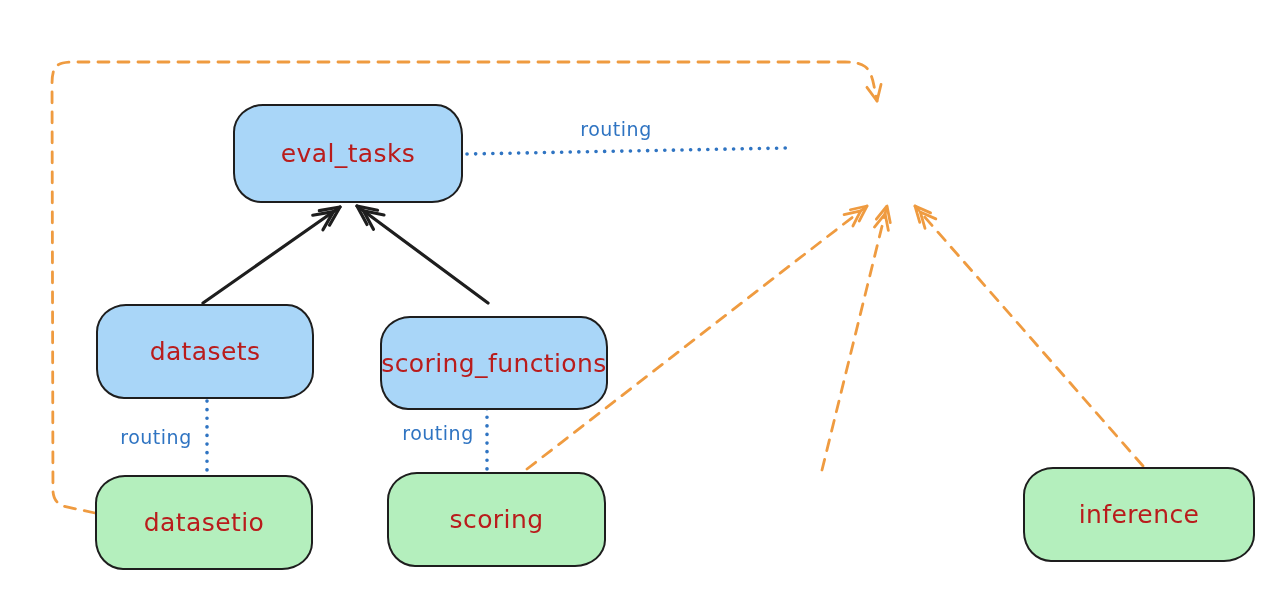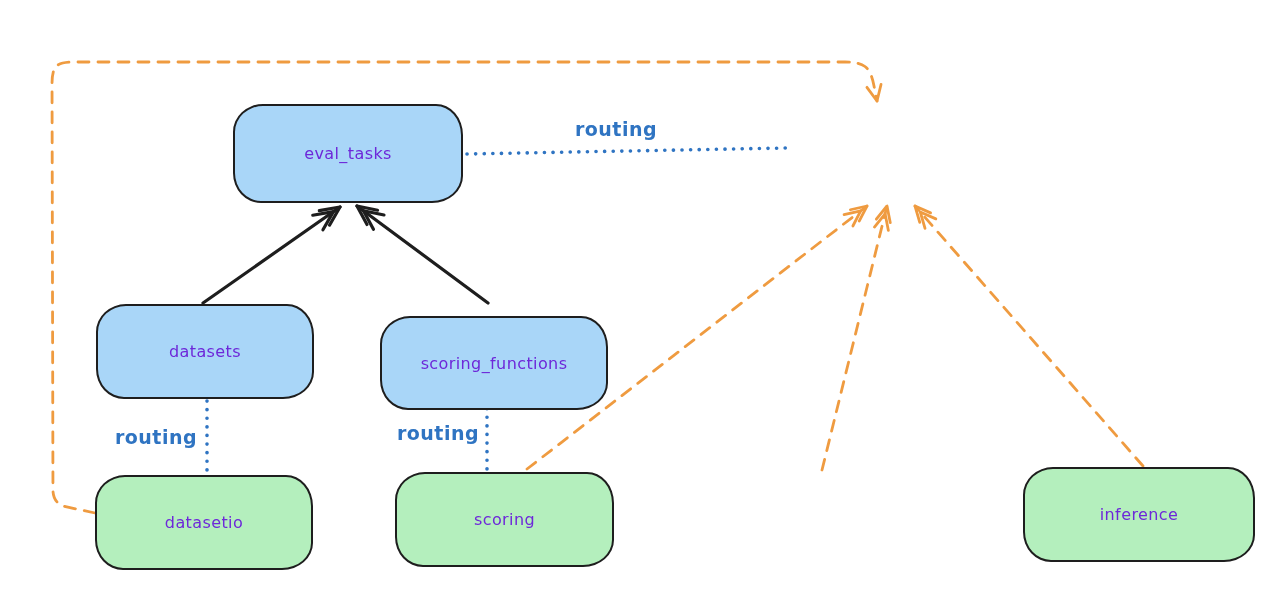--- a/index.html
+++ b/index.html
@@ -11,25 +11,25 @@
   #edges-svg { position:absolute; left:0; top:0; width:1280px; height:596px; }
   .node {
     position:absolute; box-sizing:border-box;
     border:2.6px solid #1e1e1e;
     border-radius:30px 27px 31px 28px / 28px 31px 27px 30px;
     display:flex; align-items:center; justify-content:center;
   }
   .node.blue  { background:#a9d6f8; }
   .node.green { background:#b4efbd; }
   .node-label {
-    font-size:16px; color:#6d28d9; letter-spacing:0.4px; white-space:nowrap;
+    font-size:25px; color:#b91c1c; letter-spacing:0.4px; white-space:nowrap;
   }
   .edge-label {
     position:absolute; transform:translate(-50%,-50%);
-    font-size:19px; font-weight:bold; letter-spacing:0.5px; white-space:nowrap;
+    font-size:19px; font-weight:normal; letter-spacing:0.5px; white-space:nowrap;
   }
 </style>
 </head>
 <body>
 
 <div id="canvas" style="background: rgb(255, 255, 255);">
   <svg id="edges-svg" xmlns="http://www.w3.org/2000/svg">
       <g fill="none" stroke="#1e1e1e" stroke-width="3.2" stroke-linecap="round" stroke-linejoin="round">
         <path d="M 203 303 L 340 207"></path>
         <path d="M 329.5063739719099 225.190212004883 L 340 207 L 319.32031638296274 210.65385898732302"></path>
@@ -74,21 +74,21 @@
     </div>
     <div class="node blue" style="left: 96px; top: 304px; width: 218px; height: 95px;">
       <span class="node-label">datasets</span>
     </div>
     <div class="node blue" style="left: 380px; top: 316px; width: 228px; height: 94px;">
       <span class="node-label">scoring_functions</span>
     </div>
     <div class="node green" style="left: 95px; top: 475px; width: 218px; height: 95px;">
       <span class="node-label">datasetio</span>
     </div>
-    <div class="node green" style="left: 387px; top: 472px; width: 219px; height: 95px; margin-left: 8px;">
+    <div class="node green" style="left: 387px; top: 472px; width: 219px; height: 95px;">
       <span class="node-label">scoring</span>
     </div>
     <div class="node green" style="left: 1023px; top: 467px; width: 232px; height: 95px;">
       <span class="node-label">inference</span>
     </div>
     <div class="edge-label" style="left: 616px; top: 129px; color: rgb(47, 116, 194);">routing</div>
     <div class="edge-label" style="left: 156px; top: 437px; color: rgb(47, 116, 194);">routing</div>
     <div class="edge-label" style="left: 438px; top: 433px; color: rgb(47, 116, 194);">routing</div>
   </div>
 

